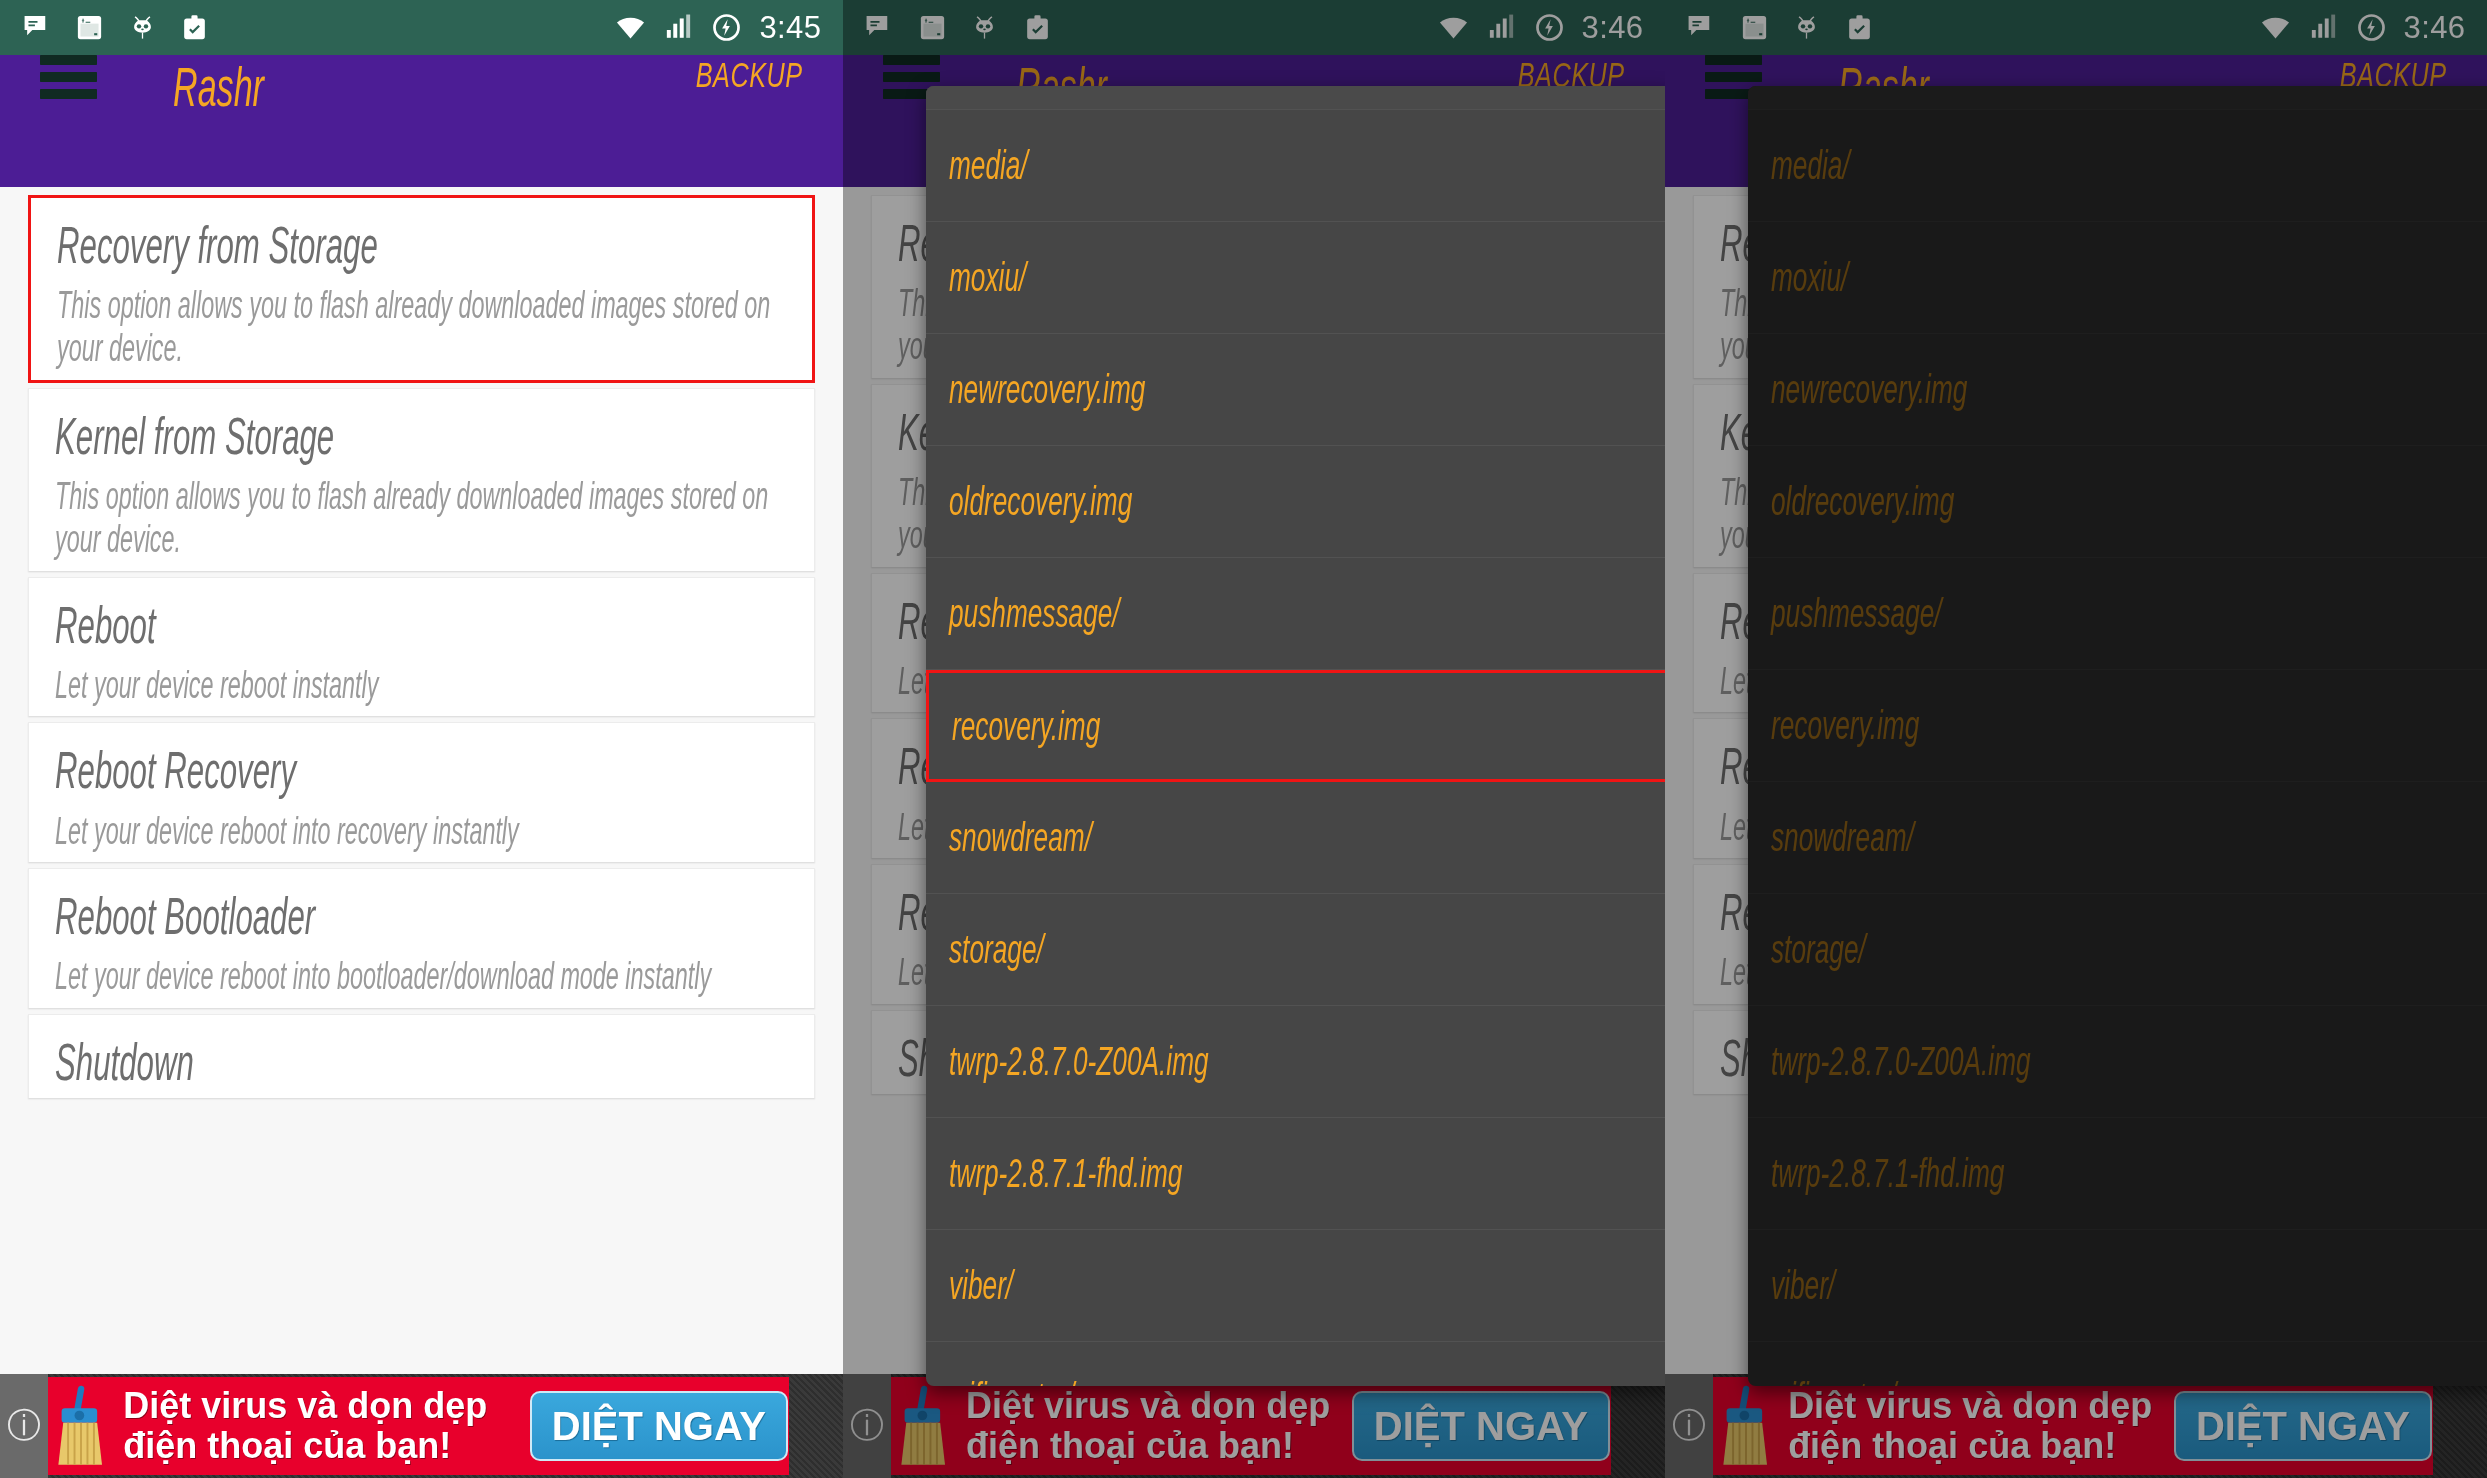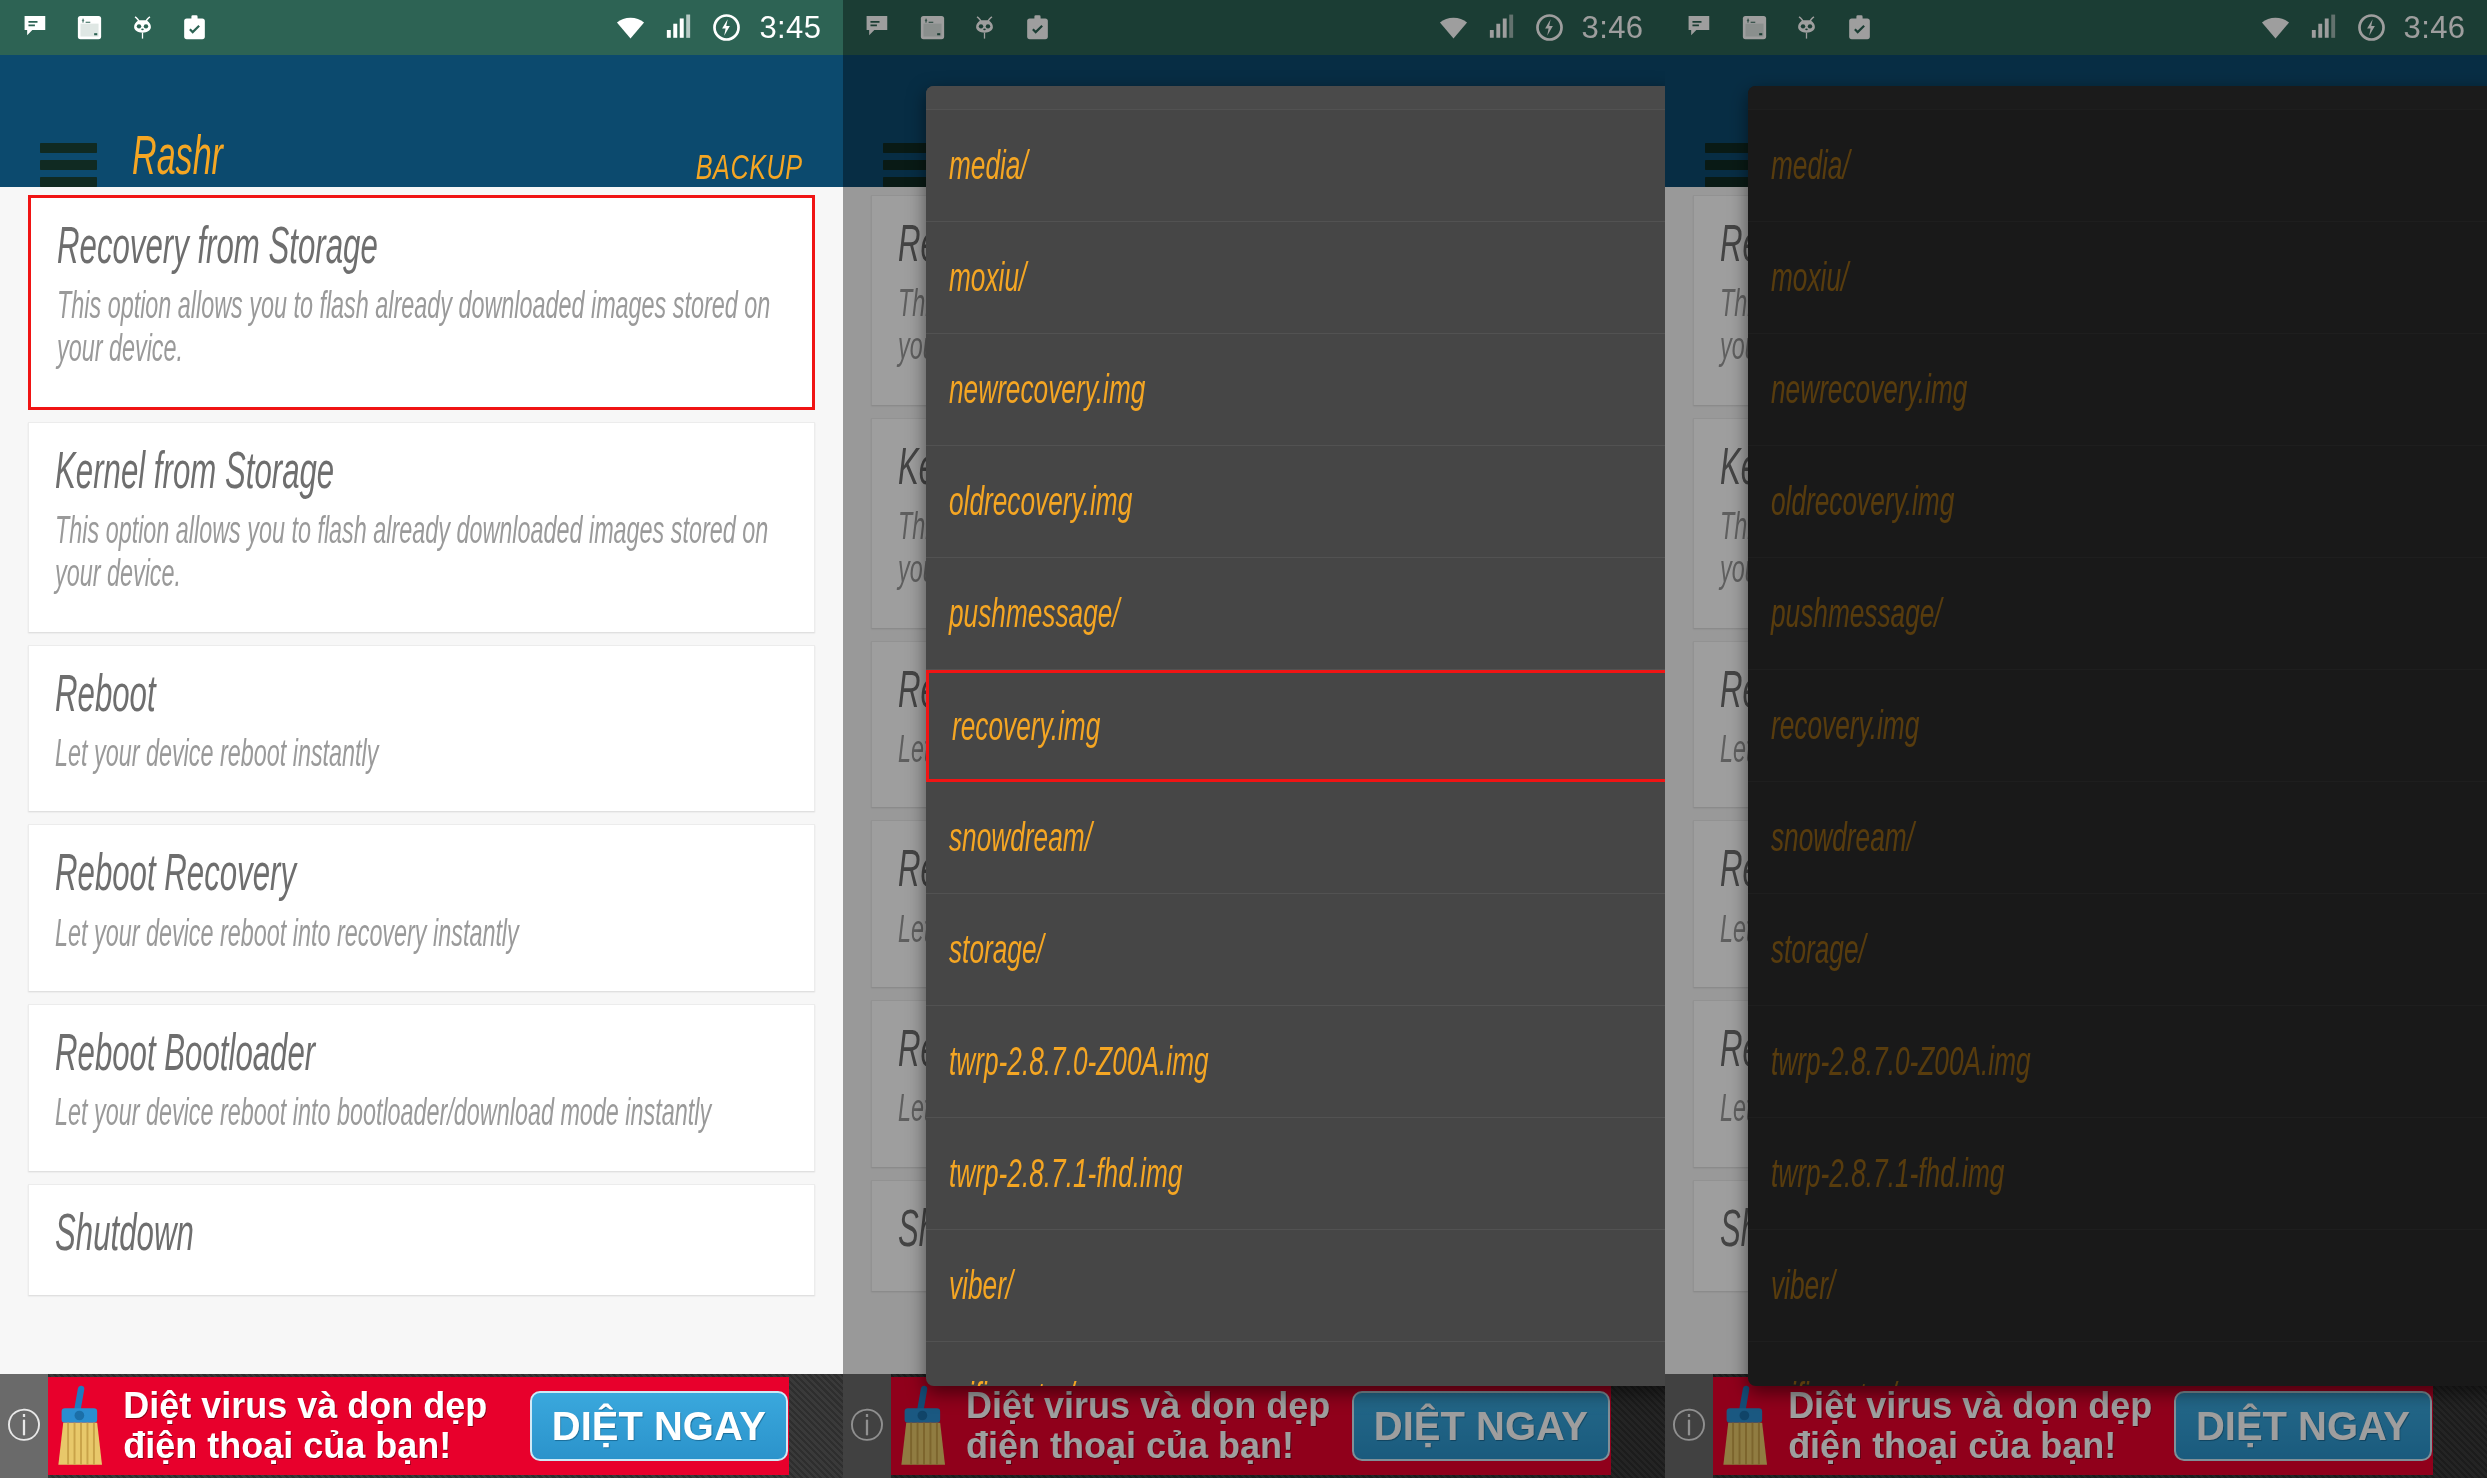--- a/index.html
+++ b/index.html
@@ -22,43 +22,43 @@
     padding:0 21.5px;box-sizing:border-box;z-index:5;
   }
   .sb-left{display:flex;align-items:center;gap:21.5px;}
   .sb-right{margin-left:auto;display:flex;align-items:center;gap:17px;}
   .sb-icon{width:31px;height:31px;display:block;}
   .sb-clock{color:#fff;font-size:31px;line-height:31px;letter-spacing:0.4px;}
 
   
   .appbar{
     position:absolute;top:55px;left:0;right:0;height:132px;
-    background:#0c4a6e;display:flex;align-items:flex-end;
-    padding:0 40px;box-sizing:border-box;z-index:4;
+    background:#4c1d95;display:flex;align-items:flex-start;
+    padding:0 40px;box-sizing:border-box;z-index:4;gap:41px;
   }
   .hamburger{width:57px;height:44px;display:flex;flex-direction:column;justify-content:space-between;}
   .hamburger i{display:block;height:10px;background:#102a22;border-radius:0.8px;}
   .app-title{
     color:#f5a623;font-size:55px;margin-left:35px;font-style:italic;
     font-weight:400;transform:scaleX(.62);transform-origin:left center;white-space:nowrap;
   }
   .backup-btn{
     margin-left:auto;color:#f5a623;font-size:35px;font-style:italic;letter-spacing:0.8px;
     transform:scaleX(.72);transform-origin:right center;white-space:nowrap;
   }
 
   
   .cards{
     position:absolute;top:187px;left:0;right:0;bottom:0;
     background:#f7f7f7;padding:7.7px 28px 0 28px;box-sizing:border-box;z-index:3;
   }
   .card{
     background:#fff;border:0.8px solid #ececec;border-bottom-color:#e0e0e0;
     box-shadow:0 0.8px 1.5px rgba(0,0,0,.10);
-    margin-bottom:12px;padding:20px 26px 36px 26px;box-sizing:border-box;
+    margin-bottom:5px;padding:20px 26px 9px 26px;box-sizing:border-box;
   }
   .card.hl{border:3.8px solid #f01414;box-shadow:none;}
   .card-title{
     color:#6e6e6e;font-size:52px;font-style:italic;font-weight:400;line-height:1.04;
     transform:scaleX(.60);transform-origin:left center;white-space:nowrap;
   }
   .card-desc{
     color:#9a9a9a;font-size:38px;font-style:italic;line-height:1.14;margin-top:12.3px;
     transform:scaleX(.615);transform-origin:left top;width:163%;
   }

